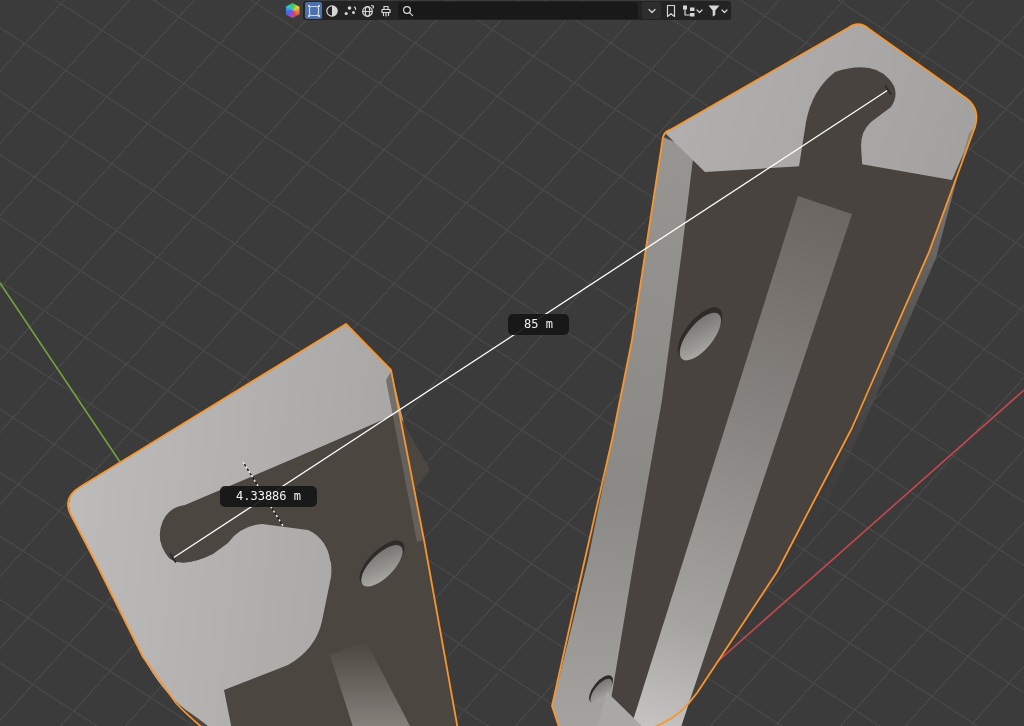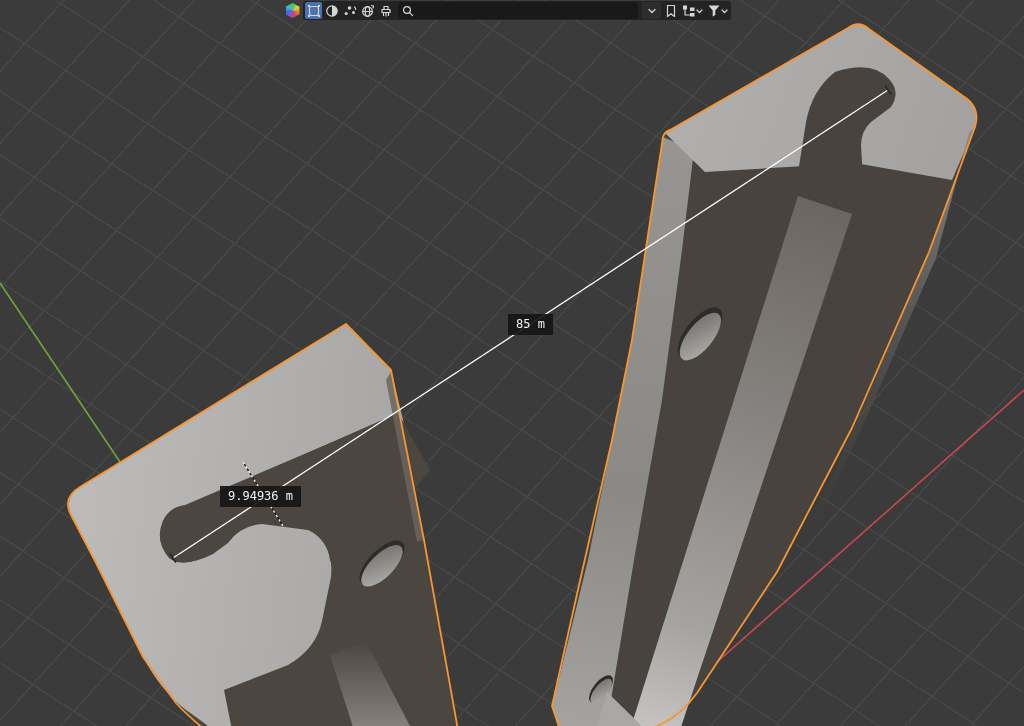--- a/index.html
+++ b/index.html
@@ -26,21 +26,21 @@
   .ruler{stroke:var(--ruler-line,#ffffff);stroke-width:1.3;}
   .ruler-tick{stroke:#2c2c2c;stroke-width:2;}
   .dash-w{stroke:#f2f2f2;stroke-width:1.3;stroke-dasharray:2.6 2.6;}
   .dash-b{stroke:#141414;stroke-width:1.3;stroke-dasharray:2.6 2.6;stroke-dashoffset:2.6;}
   
   .meas-label{
     position:absolute;
     background:var(--label-bg,#161616);opacity:.92;
     color:var(--label-text,#ffffff);
     font:12px/15px "DejaVu Sans Mono",monospace;
-    padding:3px 8px;border-radius:0;white-space:nowrap;
+    padding:3px 16px;border-radius:5px;white-space:nowrap;
   }
   #label-total{left:508px;top:314px;}
   #label-thickness{left:220px;top:486px;}
   
   .toolbar{position:absolute;left:284px;top:1px;height:19px;display:flex;align-items:center;gap:2px;}
   .hex-btn{width:17px;height:19px;background:transparent;border:0;padding:1px;display:flex;align-items:center;justify-content:center;cursor:pointer;}
   .hexagon{width:14px;height:15px;display:inline-block;
     clip-path:polygon(50% 0,100% 25%,100% 75%,50% 100%,0 75%,0 25%);
     background:conic-gradient(#44c25c,#d8d83c,#e8803a,#e04444,#9a4ae0,#3a6ae8,#3ac2c8,#44c25c);}
   .tb-group{height:19px;display:flex;align-items:center;gap:1px;background:var(--toolbar-bg,#232323);border-radius:3px;padding:0 2px;}
@@ -141,21 +141,21 @@
     </g>
     <g>
       <line class="ruler-tick" x1="885" y1="85.5" x2="891" y2="94.5"></line>
     </g>
     <line class="dash-w" x1="243" y1="462" x2="283" y2="526"></line>
     <line class="dash-b" x1="243" y1="462" x2="283" y2="526"></line>
   </g>
 </svg>
 
 <div class="meas-label" id="label-total">85 m</div>
-<div class="meas-label" id="label-thickness">9.94936 m</div>
+<div class="meas-label" id="label-thickness">4.33886 m</div>
 
 <div class="toolbar">
   <button class="hex-btn">
     <span class="hexagon"></span>
   </button>
   <div class="tb-group">
     <button class="tb-btn active">
       <svg width="14" height="14" viewBox="0 0 14 14">
         <rect class="icon-stroke" x="2.5" y="2.5" width="9" height="9" rx="2"></rect>
         <rect class="icon-fill" x="1" y="1" width="2" height="2"></rect>

